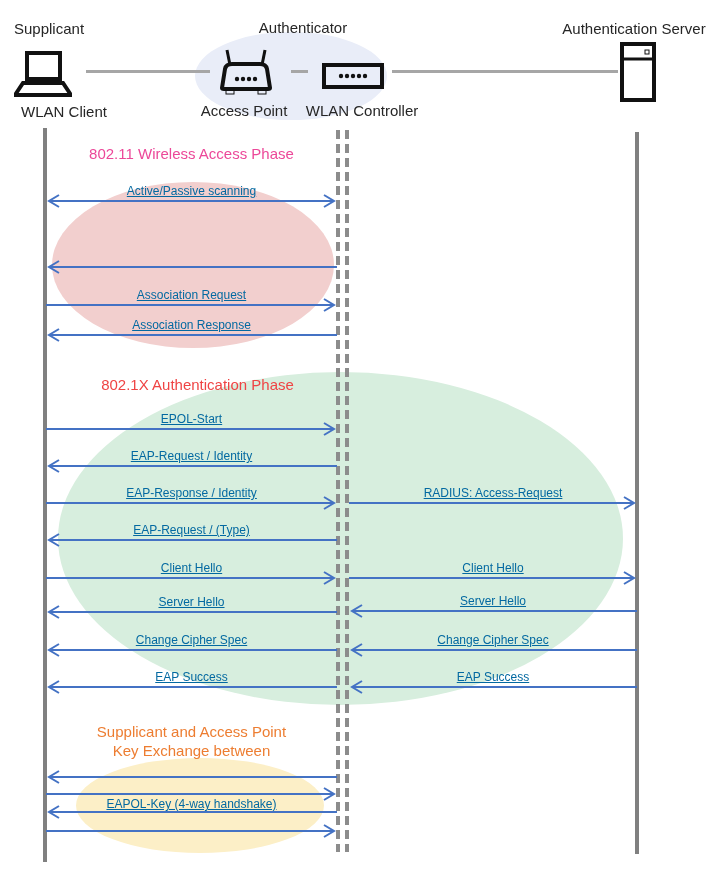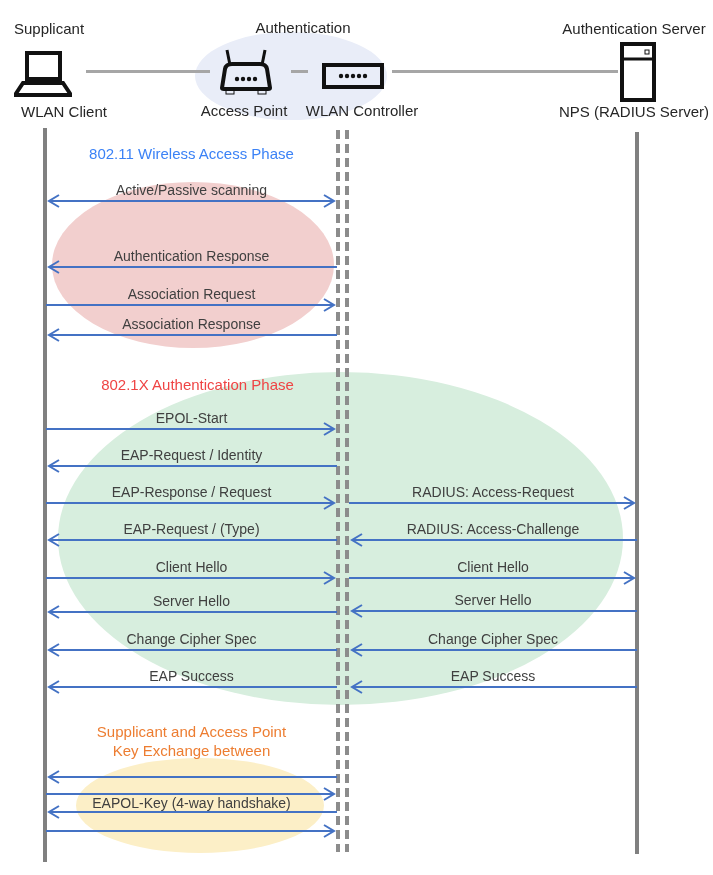--- a/index.html
+++ b/index.html
@@ -14,42 +14,42 @@
   .lifeline{position:absolute;width:4px;background:#808080;z-index:2;}
   .lifeline-dashed{position:absolute;width:4px;z-index:2;
      background:repeating-linear-gradient(to bottom,#8c8c8c 0px,#8c8c8c 9px,transparent 9px,transparent 14px);}
   
   .phase-ellipse{position:absolute;border-radius:50%;z-index:1;}
   .pe-red{background:#f2cfce;}
   .pe-green{background:#d7eede;}
   .pe-yellow{background:#fcefc7;}
   
   .phase-label{position:absolute;text-align:center;font-size:15px;white-space:nowrap;z-index:3;}
-  .pl-red{color:#3b82f6;}
+  .pl-red{color:#ec4899;}
   .pl-green{color:#ef4444;}
   .pl-orange{color:#ed7d31;line-height:19px;}
   
   .msg{position:absolute;height:28px;z-index:3;}
   .msg .lbl{position:absolute;left:0;right:0;bottom:10px;text-align:center;
-            font-size:14px;color:#404040;white-space:nowrap;}
+            font-size:12px;color:#0369a1;white-space:nowrap;text-decoration:underline;}
   .msg svg{position:absolute;left:0;bottom:0;display:block;}
   .arr line,.arr path{stroke:#4472c4;stroke-width:2;fill:none;}
   
   .icon{position:absolute;z-index:3;}
   .icon path,.icon rect,.icon line{stroke:#111;fill:none;}
 </style>
 </head>
 <body>
 
 <div id="canvas">
 
   <div class="halo" style="left:195px;top:32px;width:192px;height:88px"></div>
 
   <div class="role-label" style="left:14px;top:20px">Supplicant</div>
-  <div class="role-label" style="left:303px;top:19px;transform:translateX(-50%)">Authentication</div>
+  <div class="role-label" style="left:303px;top:19px;transform:translateX(-50%)">Authenticator</div>
   <div class="role-label" style="left:634px;top:20px;transform:translateX(-50%)">Authentication Server</div>
 
   <div class="connector" style="left:86px;top:70px;width:124px"></div>
   <div class="connector" style="left:291px;top:70px;width:17px"></div>
   <div class="connector" style="left:392px;top:70px;width:226px"></div>
 
   <svg class="icon" style="left:14px;top:50px" width="58" height="50" viewBox="0 0 58 50">
     <rect x="13" y="3" width="33" height="26" stroke-width="4"></rect>
     <path d="M9,33 L49,33 L57,45 L1,45 Z" stroke-width="4"></path>
   </svg>
@@ -74,21 +74,20 @@
   </svg>
   <svg class="icon" style="left:620px;top:42px" width="36" height="60" viewBox="0 0 36 60">
     <rect x="2" y="2" width="32" height="56" stroke-width="4"></rect>
     <line x1="2" y1="17" x2="34" y2="17" stroke-width="3"></line>
     <rect x="25" y="8" width="4" height="4" fill="#111" stroke="none"></rect>
   </svg>
 
   <div class="node-label" style="left:64px;top:103px">WLAN Client</div>
   <div class="node-label" style="left:244px;top:102px">Access Point</div>
   <div class="node-label" style="left:362px;top:102px">WLAN Controller</div>
-  <div class="node-label" style="left:634px;top:103px">NPS (RADIUS Server)</div>
 
   <div class="phase-ellipse pe-red" style="left:52px;top:182px;width:282px;height:166px"></div>
   <div class="phase-ellipse pe-green" style="left:58px;top:372px;width:565px;height:333px"></div>
   <div class="phase-ellipse pe-yellow" style="left:76px;top:758px;width:248px;height:95px"></div>
 
   <div class="lifeline" style="left:43px;top:128px;height:734px"></div>
   <div class="lifeline-dashed" style="left:336px;top:130px;height:722px"></div>
   <div class="lifeline-dashed" style="left:345px;top:130px;height:722px"></div>
   <div class="lifeline" style="left:635px;top:132px;height:722px"></div>
 
@@ -101,21 +100,20 @@
 
   <div class="msg" style="left:46px;width:291px;top:180px">
     <div class="lbl">Active/Passive scanning</div>
     <svg class="arr" width="291" height="14" viewBox="0 0 291 14">
         <path d="M13,1 L3,7 L13,13"></path>
         <line x1="3" y1="7" x2="288" y2="7"></line>
         <path d="M278,1 L288,7 L278,13"></path>
       </svg>
   </div>
   <div class="msg" style="left:46px;width:291px;top:246px">
-    <div class="lbl">Authentication Response</div>
     <svg class="arr" width="291" height="14" viewBox="0 0 291 14">
         <path d="M13,1 L3,7 L13,13"></path>
         <line x1="3" y1="7" x2="291" y2="7"></line>
       </svg>
   </div>
   <div class="msg" style="left:46px;width:291px;top:284px">
     <div class="lbl">Association Request</div>
     <svg class="arr" width="291" height="14" viewBox="0 0 291 14">
         <line x1="0" y1="7" x2="288" y2="7"></line>
         <path d="M278,1 L288,7 L278,13"></path>
@@ -136,21 +134,21 @@
       </svg>
   </div>
   <div class="msg" style="left:46px;width:291px;top:445px">
     <div class="lbl">EAP-Request / Identity</div>
     <svg class="arr" width="291" height="14" viewBox="0 0 291 14">
         <path d="M13,1 L3,7 L13,13"></path>
         <line x1="3" y1="7" x2="291" y2="7"></line>
       </svg>
   </div>
   <div class="msg" style="left:46px;width:291px;top:482px">
-    <div class="lbl">EAP-Response / Request</div>
+    <div class="lbl">EAP-Response / Identity</div>
     <svg class="arr" width="291" height="14" viewBox="0 0 291 14">
         <line x1="0" y1="7" x2="288" y2="7"></line>
         <path d="M278,1 L288,7 L278,13"></path>
       </svg>
   </div>
   <div class="msg" style="left:46px;width:291px;top:519px">
     <div class="lbl">EAP-Request / (Type)</div>
     <svg class="arr" width="291" height="14" viewBox="0 0 291 14">
         <path d="M13,1 L3,7 L13,13"></path>
         <line x1="3" y1="7" x2="291" y2="7"></line>
@@ -210,27 +208,20 @@
       </svg>
   </div>
 
   <div class="msg" style="left:349px;width:288px;top:482px">
     <div class="lbl">RADIUS: Access-Request</div>
     <svg class="arr" width="288" height="14" viewBox="0 0 288 14">
         <line x1="0" y1="7" x2="285" y2="7"></line>
         <path d="M275,1 L285,7 L275,13"></path>
       </svg>
   </div>
-  <div class="msg" style="left:349px;width:288px;top:519px">
-    <div class="lbl">RADIUS: Access-Challenge</div>
-    <svg class="arr" width="288" height="14" viewBox="0 0 288 14">
-        <path d="M13,1 L3,7 L13,13"></path>
-        <line x1="3" y1="7" x2="288" y2="7"></line>
-      </svg>
-  </div>
   <div class="msg" style="left:349px;width:288px;top:557px">
     <div class="lbl">Client Hello</div>
     <svg class="arr" width="288" height="14" viewBox="0 0 288 14">
         <line x1="0" y1="7" x2="285" y2="7"></line>
         <path d="M275,1 L285,7 L275,13"></path>
       </svg>
   </div>
   <div class="msg" style="left:349px;width:288px;top:590px">
     <div class="lbl">Server Hello</div>
     <svg class="arr" width="288" height="14" viewBox="0 0 288 14">

